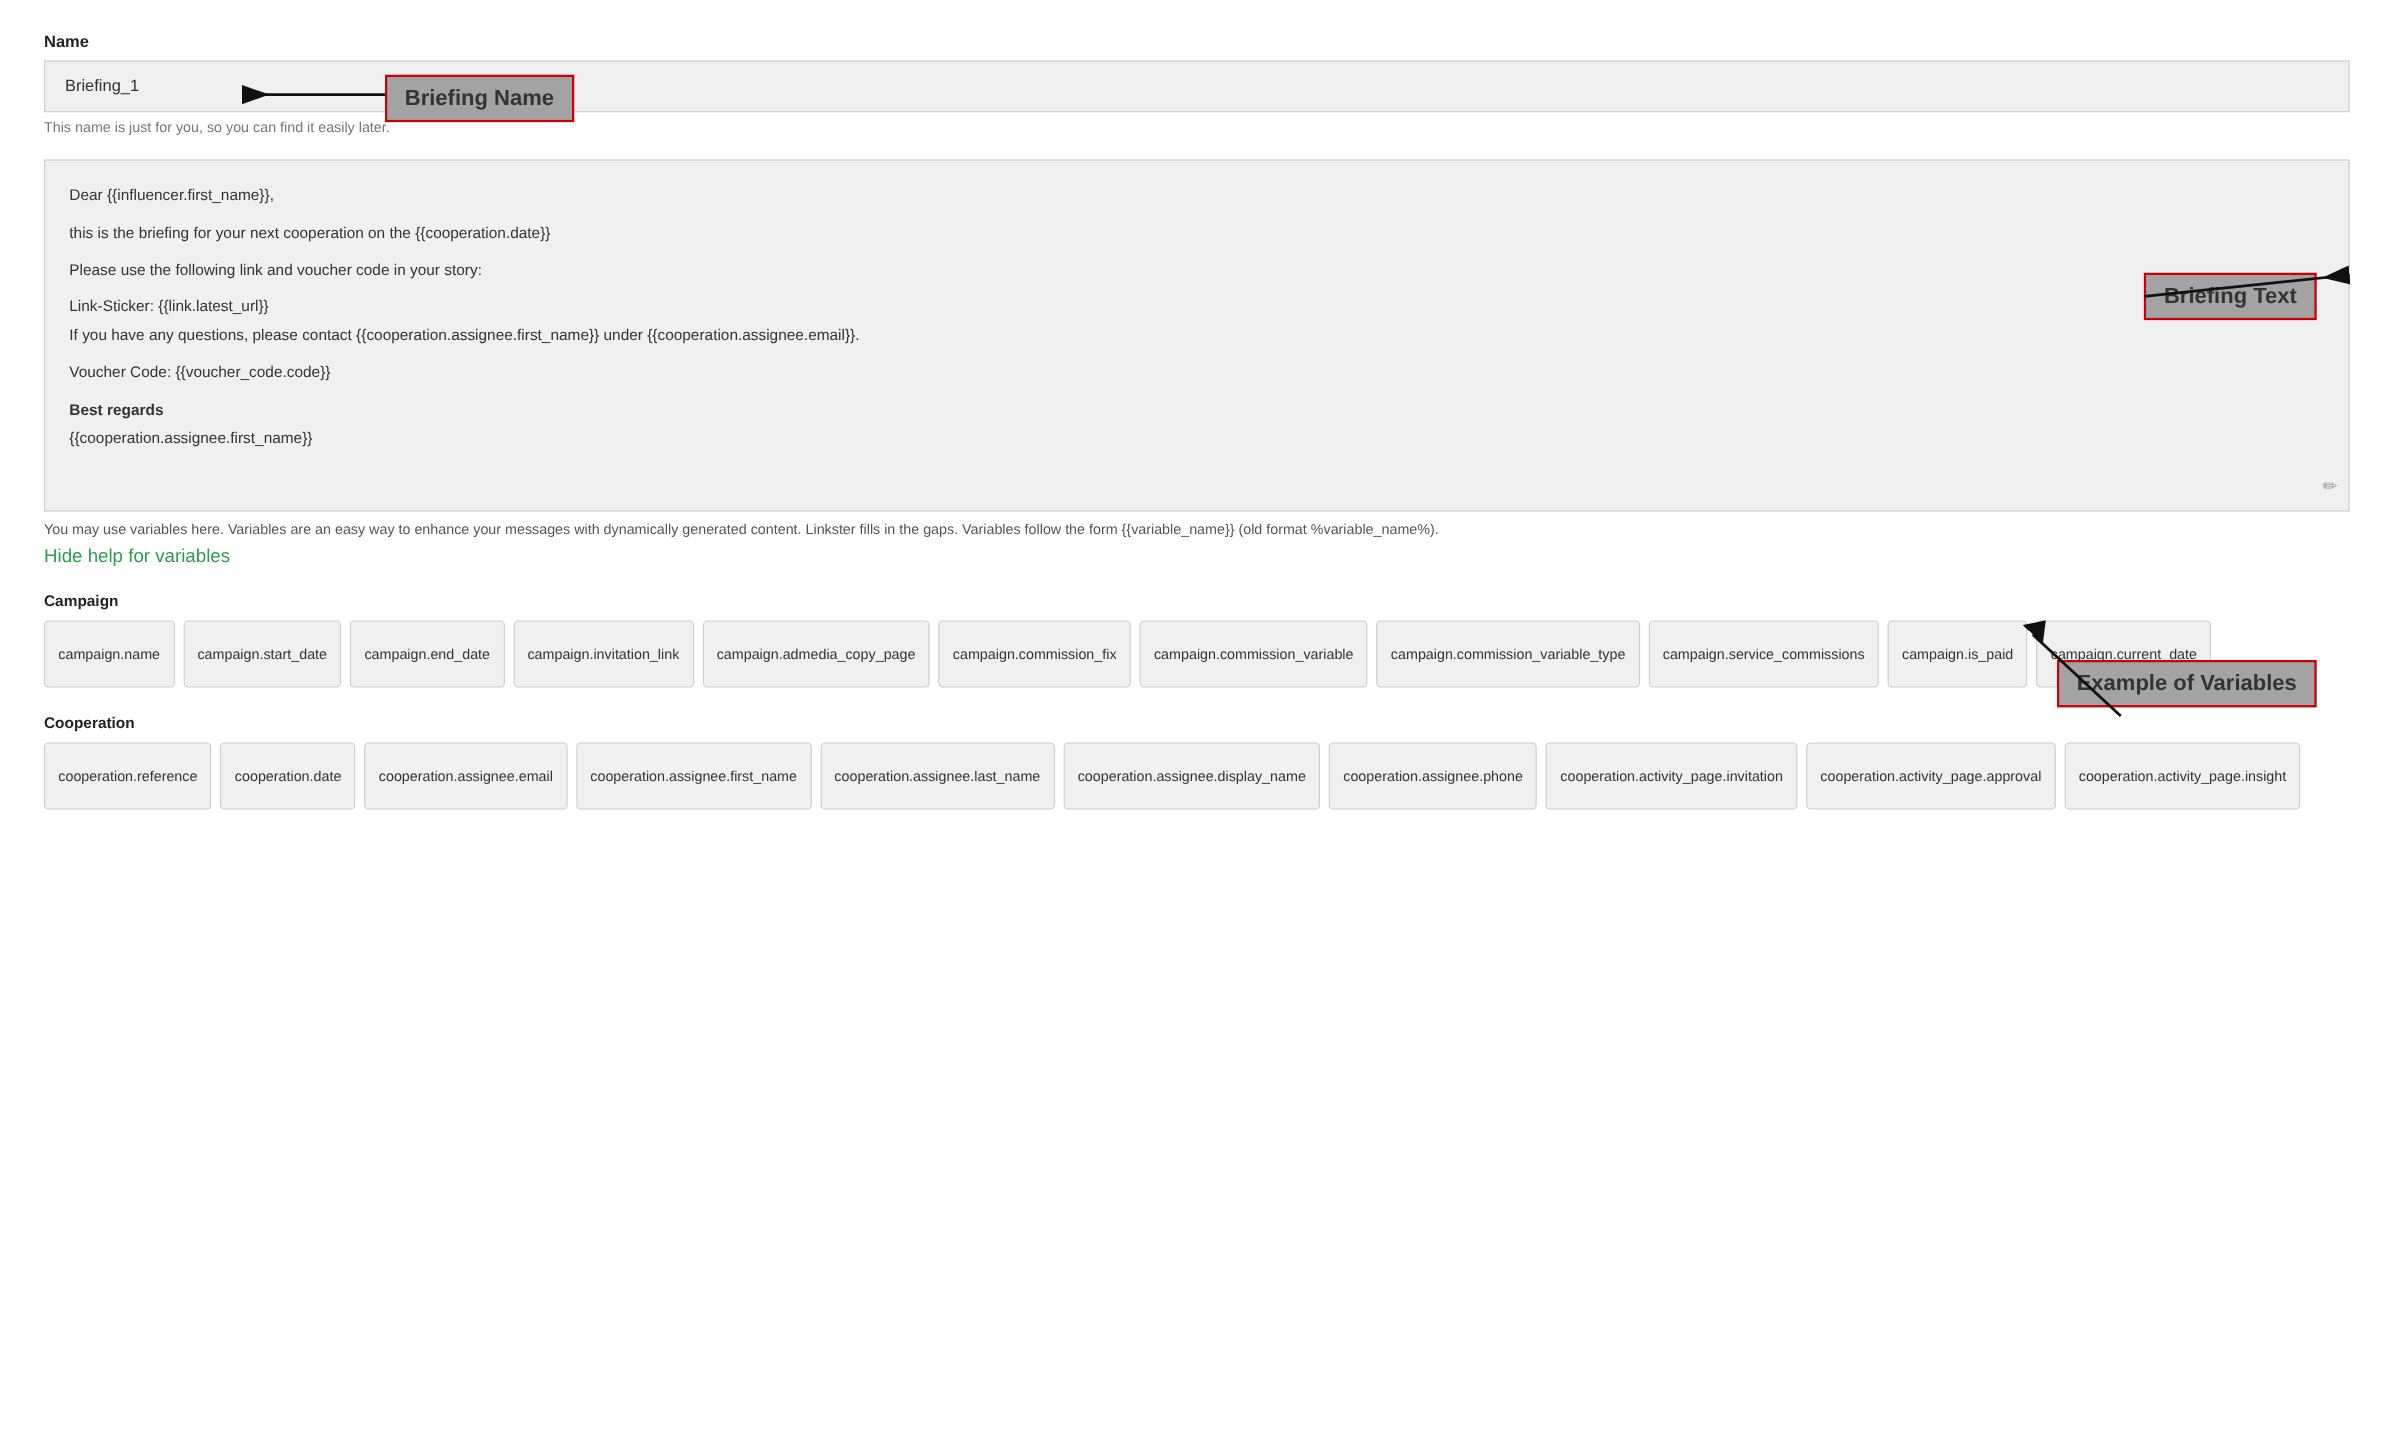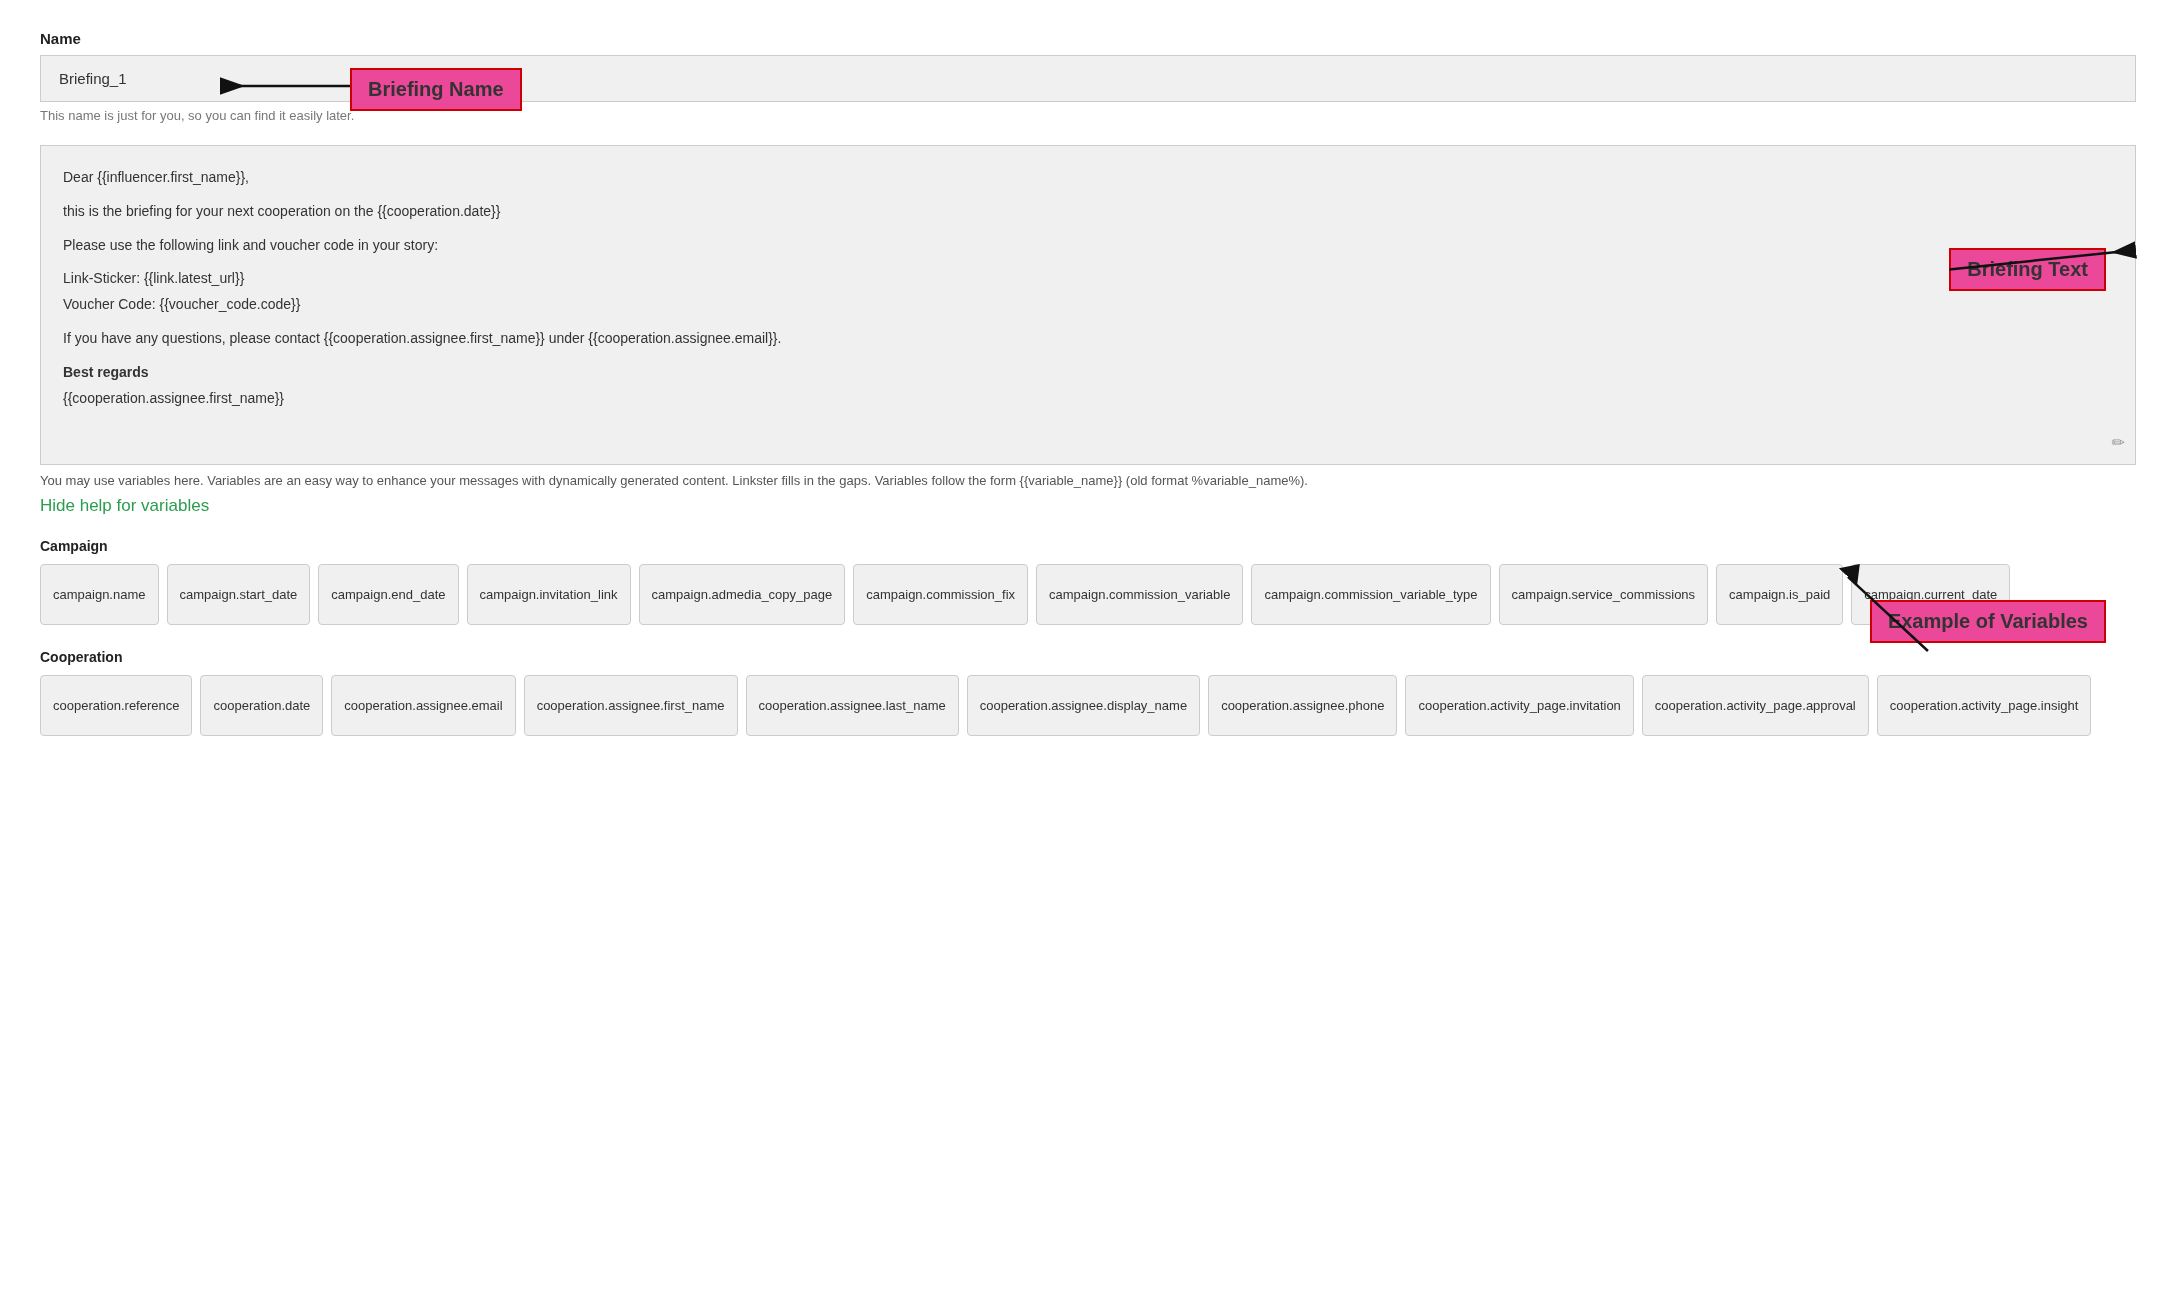--- a/index.html
+++ b/index.html
@@ -92,21 +92,21 @@
       margin-bottom: 24px;
     }
 
     
     .page-wrapper {
       position: relative;
     }
     .annotation-box {
       position: absolute;
       border: 2.5px solid #cc0000;
-      background: #ec4899;
+      background: #a3a3a3;
       font-size: 20px;
       font-weight: bold;
       color: #333;
       padding: 8px 16px;
       white-space: nowrap;
       pointer-events: none;
     }
     svg.arrows-overlay {
       position: absolute;
       top: 0; left: 0;
@@ -132,22 +132,22 @@
 
   <div class="name-hint">This name is just for you, so you can find it easily later.</div>
 
   
 
   <div class="briefing-text-area">
     <p>Dear {{influencer.first_name}},</p>
     <p>this is the briefing for your next cooperation on the  {{cooperation.date}}</p>
     <p>Please use the following link and voucher code in your story:</p>
     <p style="margin-bottom:2px;">Link-Sticker: {{link.latest_url}}</p>
+    <p>If you have any questions, please contact {{cooperation.assignee.first_name}} under {{cooperation.assignee.email}}.</p>
     <p>Voucher Code: {{voucher_code.code}}</p>
-    <p>If you have any questions, please contact {{cooperation.assignee.first_name}} under {{cooperation.assignee.email}}.</p>
     <p style="margin-bottom:2px; font-weight:bold;">Best regards</p>
     <p>{{cooperation.assignee.first_name}}</p>
     <span class="edit-icon">✏</span>
   </div>
 
   
   <div style="margin-bottom:4px; margin-top:6px;">
     <span class="variables-help">You may use variables here. Variables are an easy way to enhance your messages with dynamically generated content. Linkster fills in the gaps. Variables follow the form {{variable_name}} (old format %variable_name%).</span>
   </div>
   <a href="#" class="hide-help-link">Hide help for variables</a>

